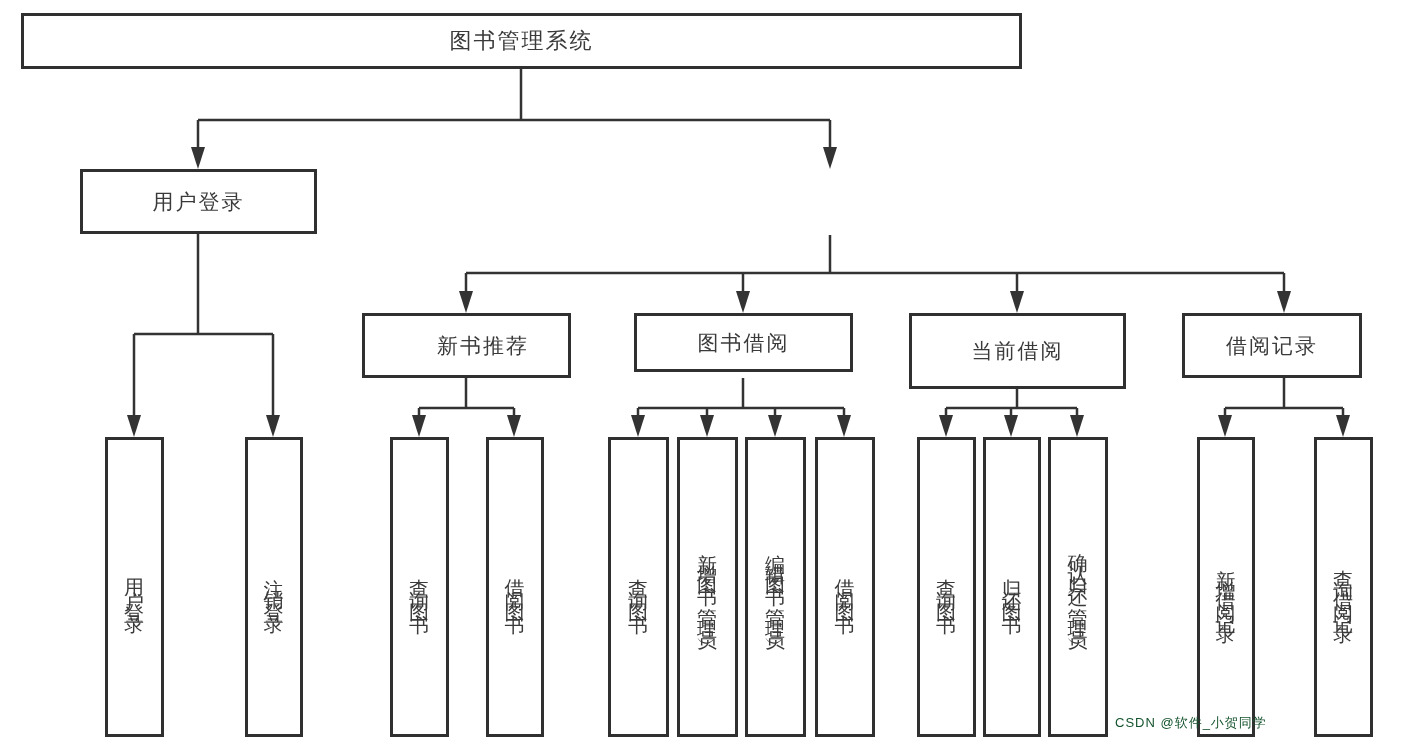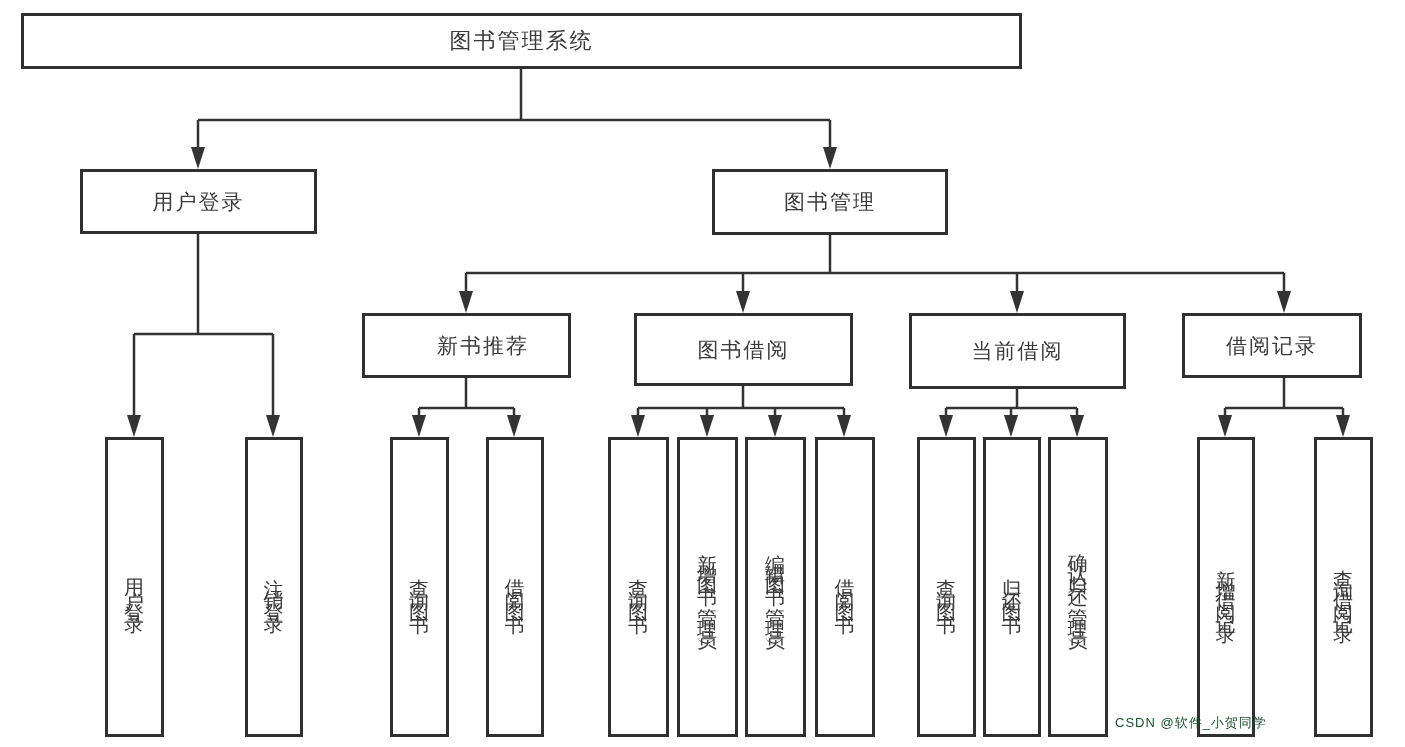--- a/index.html
+++ b/index.html
@@ -48,21 +48,21 @@
     font-size: 20px;
     color: #3a3a3a;
     letter-spacing: 12px;
     line-height: 1;
     overflow: hidden;
   }
   .root-box   { left: 21px;   top: 13px;  width: 1001px; height: 56px; font-size: 22px; }
   .b-user     { left: 80px;   top: 169px; width: 237px;  height: 65px; }
   .b-mgmt     { left: 712px;  top: 169px; width: 236px;  height: 66px; }
   .b-newrec   { left: 362px;  top: 313px; width: 209px;  height: 65px; padding-left: 33px; }
-  .b-borrow   { left: 634px;  top: 313px; width: 219px;  height: 73px; text-align: center; }
+  .b-borrow   { left: 634px;  top: 313px; width: 219px;  height: 59px; text-align: center; }
   .b-current  { left: 909px;  top: 313px; width: 217px;  height: 76px; }
   .b-records  { left: 1182px; top: 313px; width: 180px;  height: 65px; }
   .l-a1 { left: 105px;  top: 437px; width: 59px; height: 300px; }
   .l-a2 { left: 245px;  top: 437px; width: 58px; height: 300px; }
   .l-b1 { left: 390px;  top: 437px; width: 59px; height: 300px; }
   .l-b2 { left: 486px;  top: 437px; width: 58px; height: 300px; }
   .l-c1 { left: 608px;  top: 437px; width: 61px; height: 300px; }
   .l-c2 { left: 677px;  top: 437px; width: 61px; height: 300px; letter-spacing: 11px; }
   .l-c3 { left: 745px;  top: 437px; width: 61px; height: 300px; letter-spacing: 11px; }
   .l-c4 { left: 815px;  top: 437px; width: 60px; height: 300px; }
@@ -149,21 +149,20 @@
       <polygon points="1004,415 1018,415 1011,437"></polygon>
       <polygon points="1070,415 1084,415 1077,437"></polygon>
       <polygon points="1218,415 1232,415 1225,437"></polygon>
       <polygon points="1336,415 1350,415 1343,437"></polygon>
     </g>
   </svg>
 
   <div class="hbox root-box">图书管理系统</div>
 
   <div class="hbox b-user">用户登录</div>
-  <div class="hbox b-mgmt">图书管理</div>
 
   <div class="hbox b-newrec">新书推荐</div>
   <div class="hbox b-borrow">图书借阅</div>
   <div class="hbox b-current">当前借阅</div>
   <div class="hbox b-records">借阅记录</div>
 
   <div class="vbox l-a1">用户登录</div>
   <div class="vbox l-a2">注销登录</div>
 
   <div class="vbox l-b1">查询图书</div>

